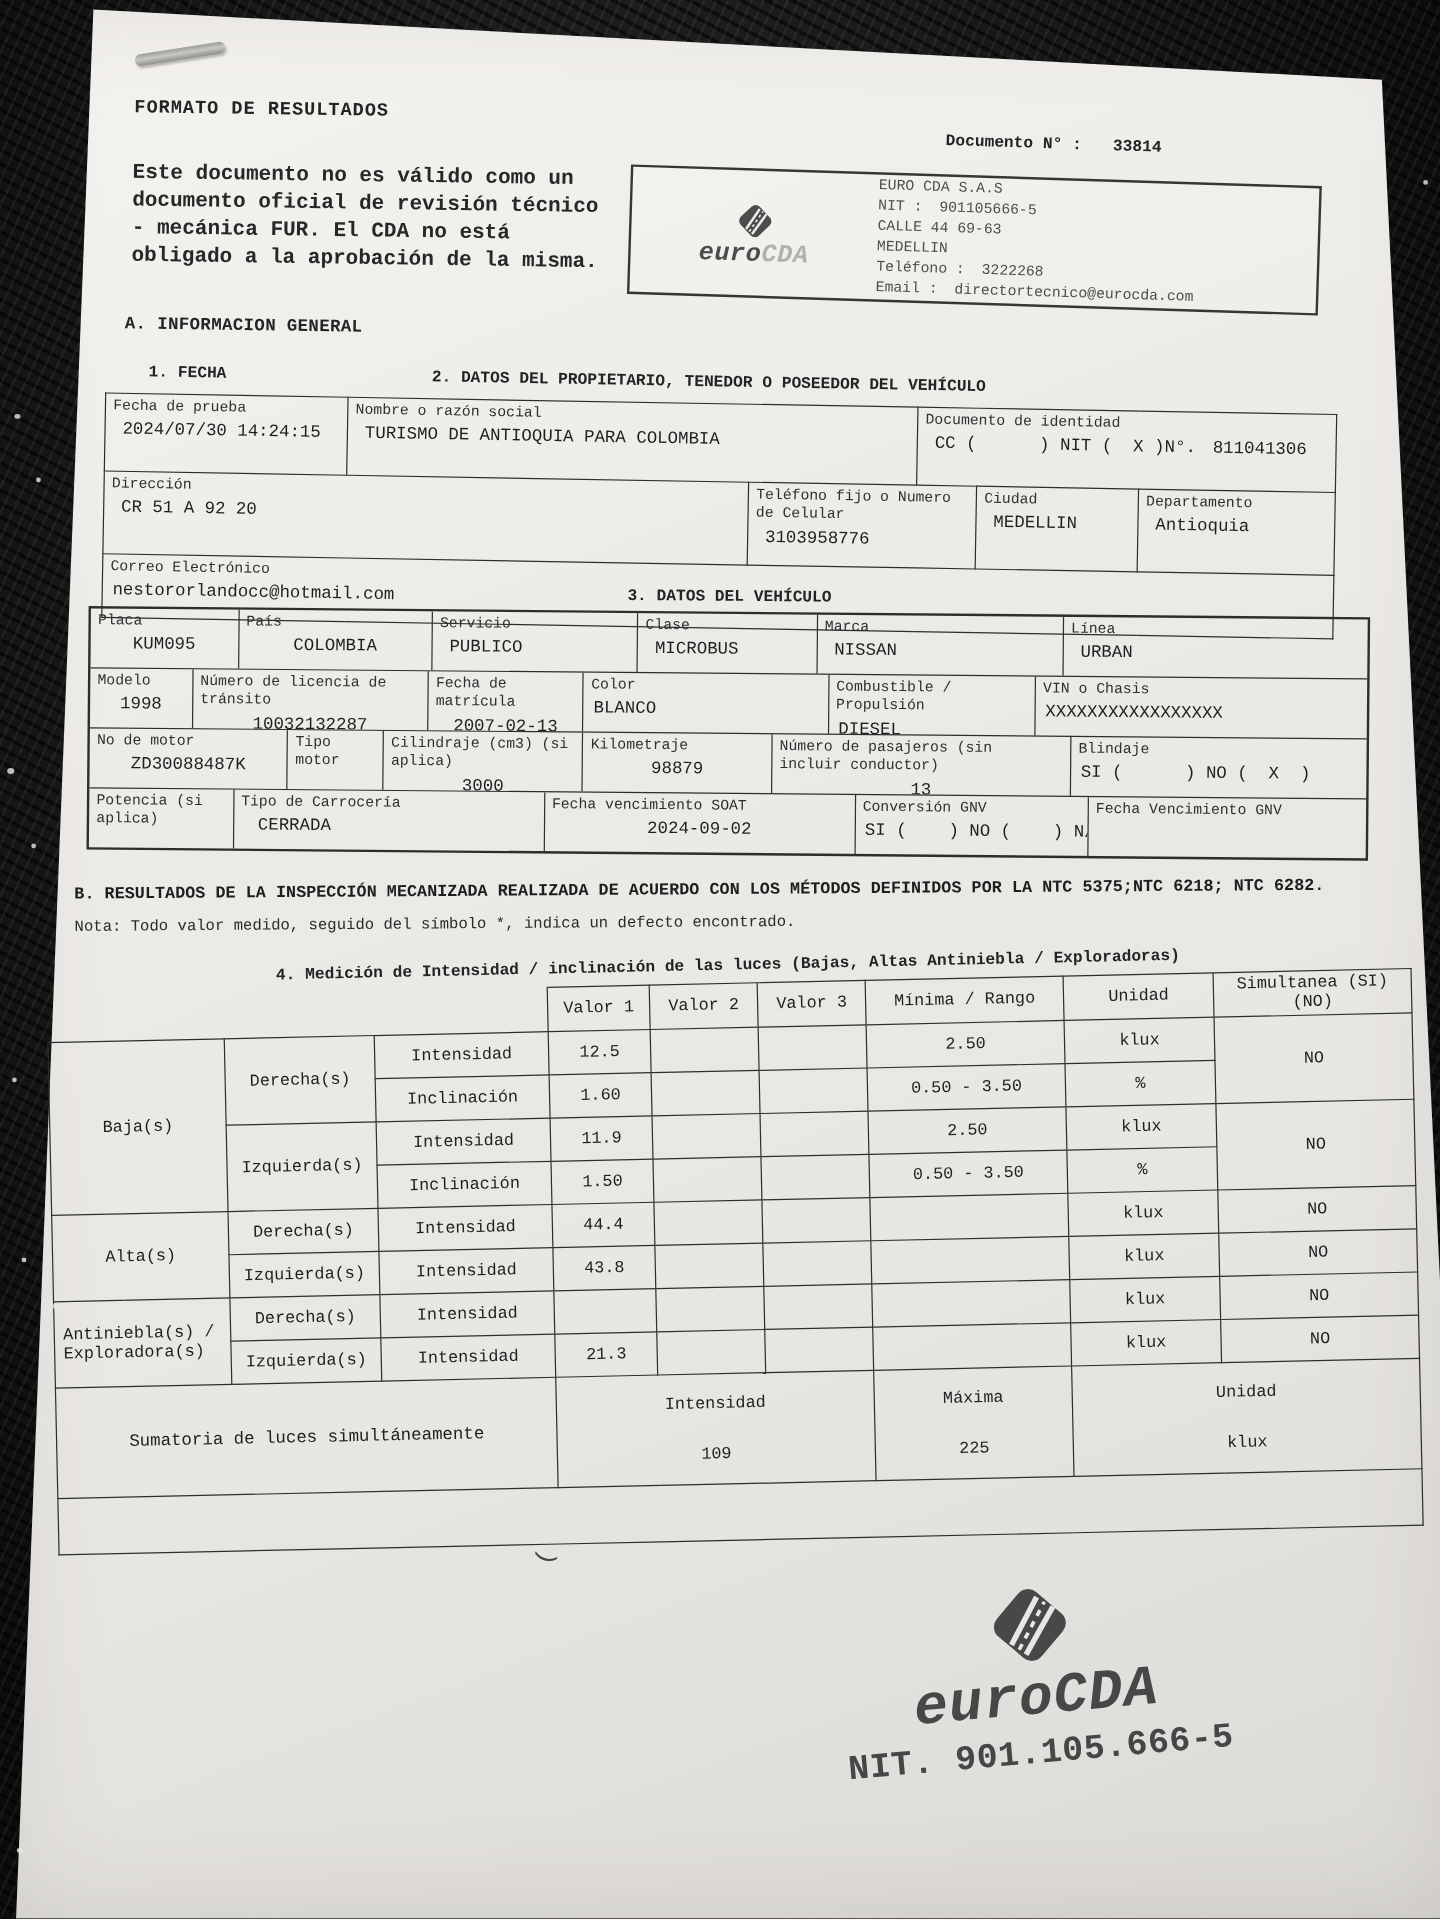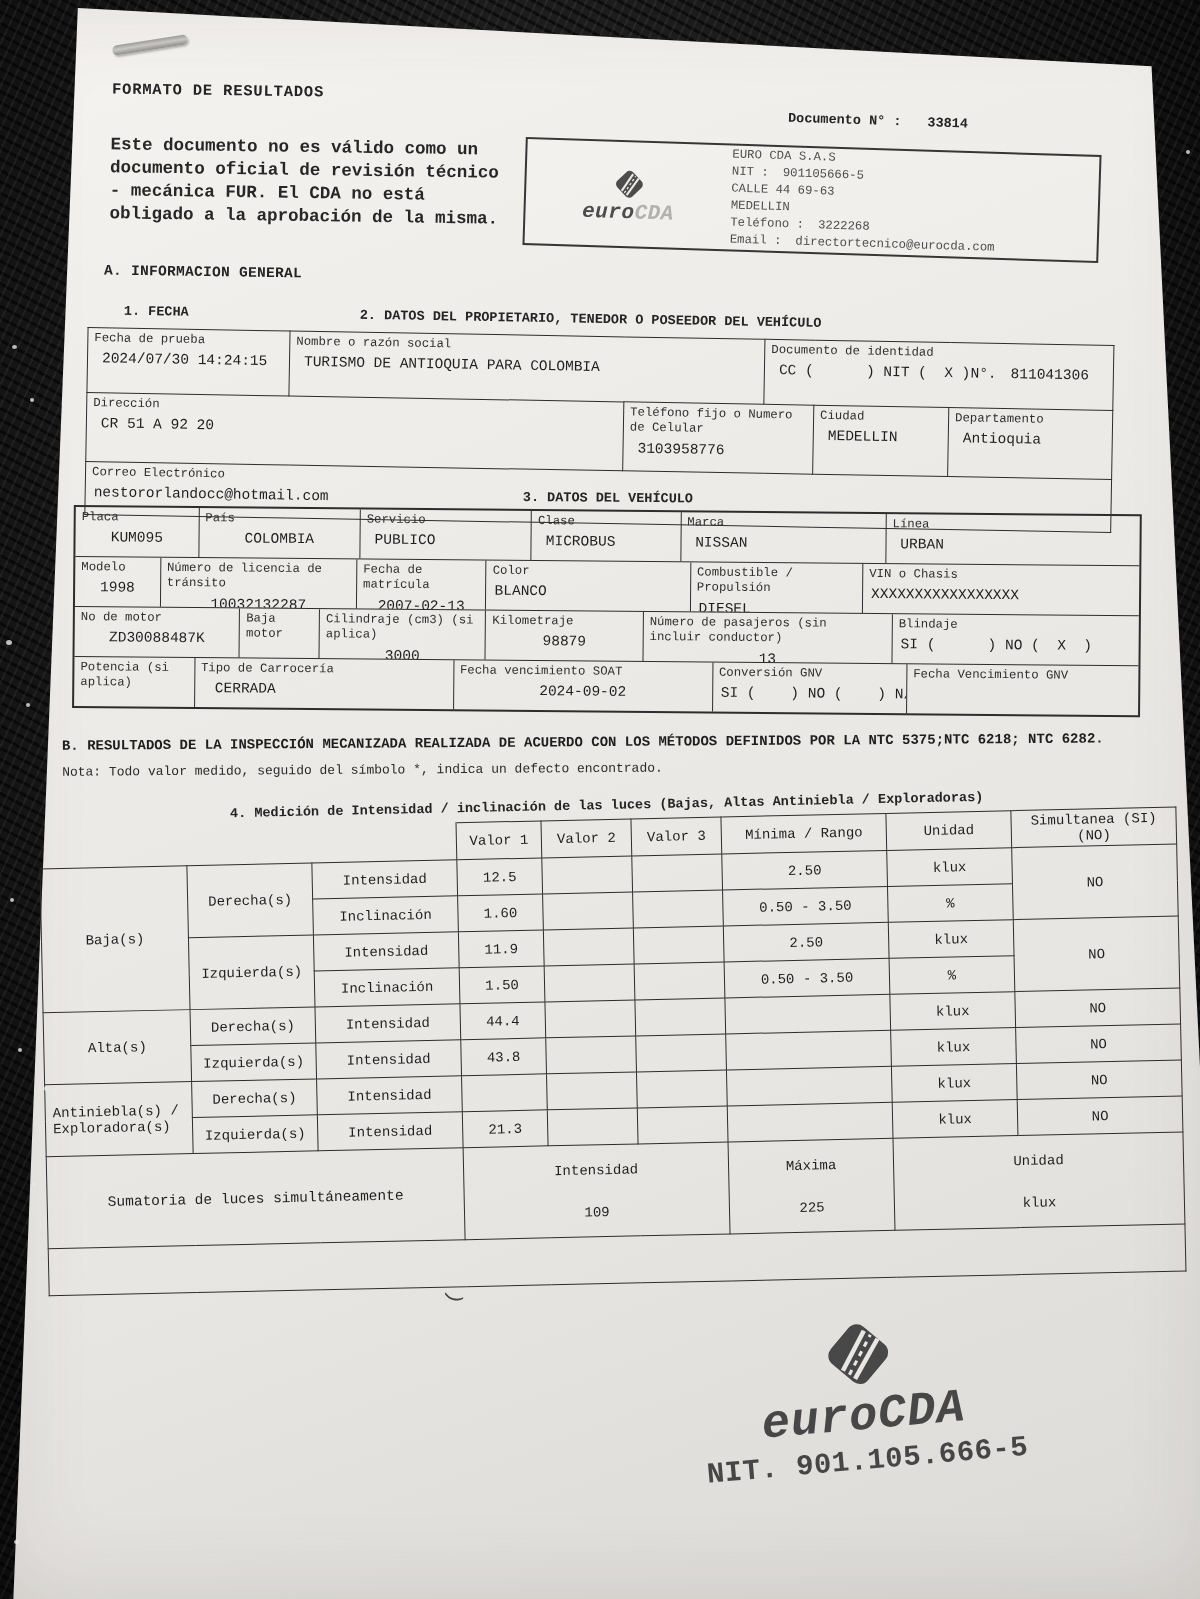--- a/index.html
+++ b/index.html
@@ -250,21 +250,21 @@
             <div class="lbl">VIN o Chasis</div>
             <div class="val" style="padding-left:2px">XXXXXXXXXXXXXXXXX</div>
           </div>
       </div>
       <div class="vrow">
         <div class="vcell" style="width:15.45%">
             <div class="lbl">No de motor</div>
             <div class="val c">ZD30088487K</div>
           </div>
         <div class="vcell" style="width:7.49%">
-            <div class="lbl">Baja motor</div>
+            <div class="lbl">Tipo motor</div>
             <div class="val c"></div>
           </div>
         <div class="vcell" style="width:15.64%">
             <div class="lbl">Cilindraje (cm3) (si aplica)</div>
             <div class="val c">3000</div>
           </div>
         <div class="vcell" style="width:14.79%">
             <div class="lbl">Kilometraje</div>
             <div class="val c">98879</div>
           </div>

